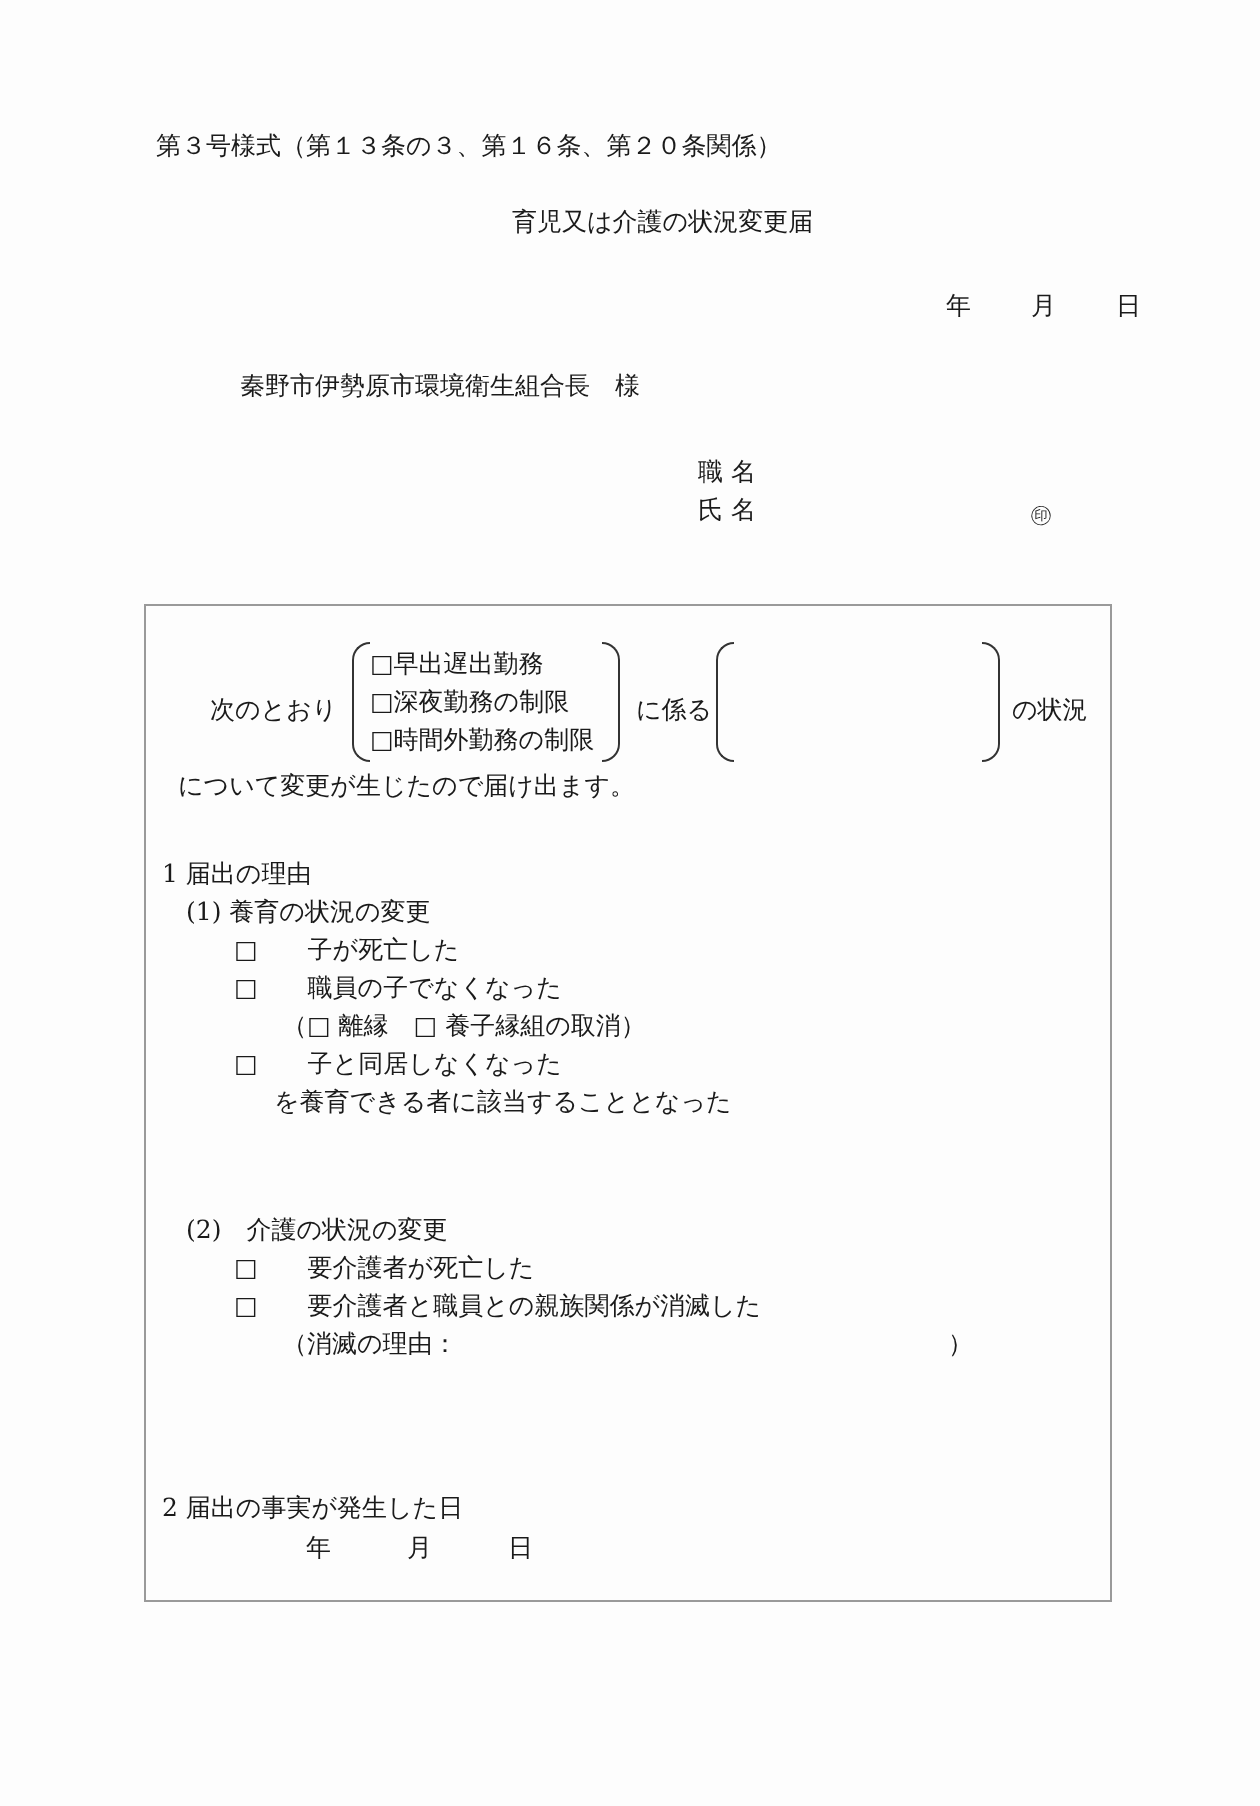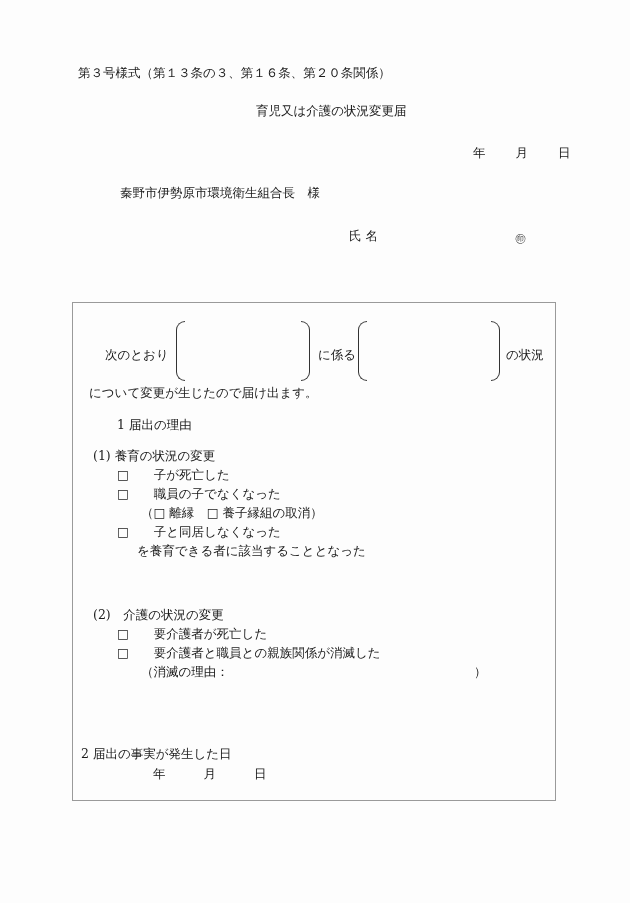--- a/index.html
+++ b/index.html
@@ -70,42 +70,50 @@
     <span style="width:22px"></span>
     <span>月</span>
     <span style="width:22px"></span>
     <span>日</span>
   </div>
 
   <div class="abs addressee">秦野市伊勢原市環境衛生組合長　様</div>
 
   <div class="abs applicant">
     <div class="row">
+      <span class="lbl">職名</span>
+    </div>
+    <div class="row">
       <span class="lbl">氏名</span>
       <span class="seal">㊞</span>
     </div>
   </div>
 
   <div class="main-box">
 
     <div class="abs" style="left:32px; top:46px;">次のとおり</div>
 
     <div class="bracket left" style="left:103px; top:18px; height:60px;"></div>
+    <div class="abs lst" style="left:112px; top:19px;">
+      <div class="item">□早出遅出勤務</div>
+      <div class="item">□深夜勤務の制限</div>
+      <div class="item">□時間外勤務の制限</div>
+    </div>
     <div class="bracket right" style="left:228px; top:18px; height:60px;"></div>
 
     <div class="abs" style="left:245px; top:46px;">に係る</div>
 
     <div class="bracket left" style="left:285px; top:18px; height:60px;"></div>
     <div class="bracket right" style="left:418px; top:18px; height:60px;"></div>
 
     <div class="abs" style="left:433px; top:46px;">の状況</div>
 
     <div class="abs" style="left:16px; top:84px;">について変更が生じたので届け出ます。</div>
 
-    <div class="abs" style="left:8px; top:116px;margin-left:36px;">1  届出の理由</div>
+    <div class="abs" style="left:8px; top:128px;">1  届出の理由</div>
     <div class="abs" style="left:20px; top:147px;">(1)  養育の状況の変更</div>
 
     <div class="abs lst" style="left:44px; top:162px;">
       <div class="item">□　　子が死亡した</div>
       <div class="item">□　　職員の子でなくなった</div>
       <div class="item" style="padding-left:24px;">（□ 離縁　□ 養子縁組の取消）</div>
       <div class="item">□　　子と同居しなくなった</div>
       <div class="item" style="padding-left:20px;">を養育できる者に該当することとなった</div>
     </div>
 

